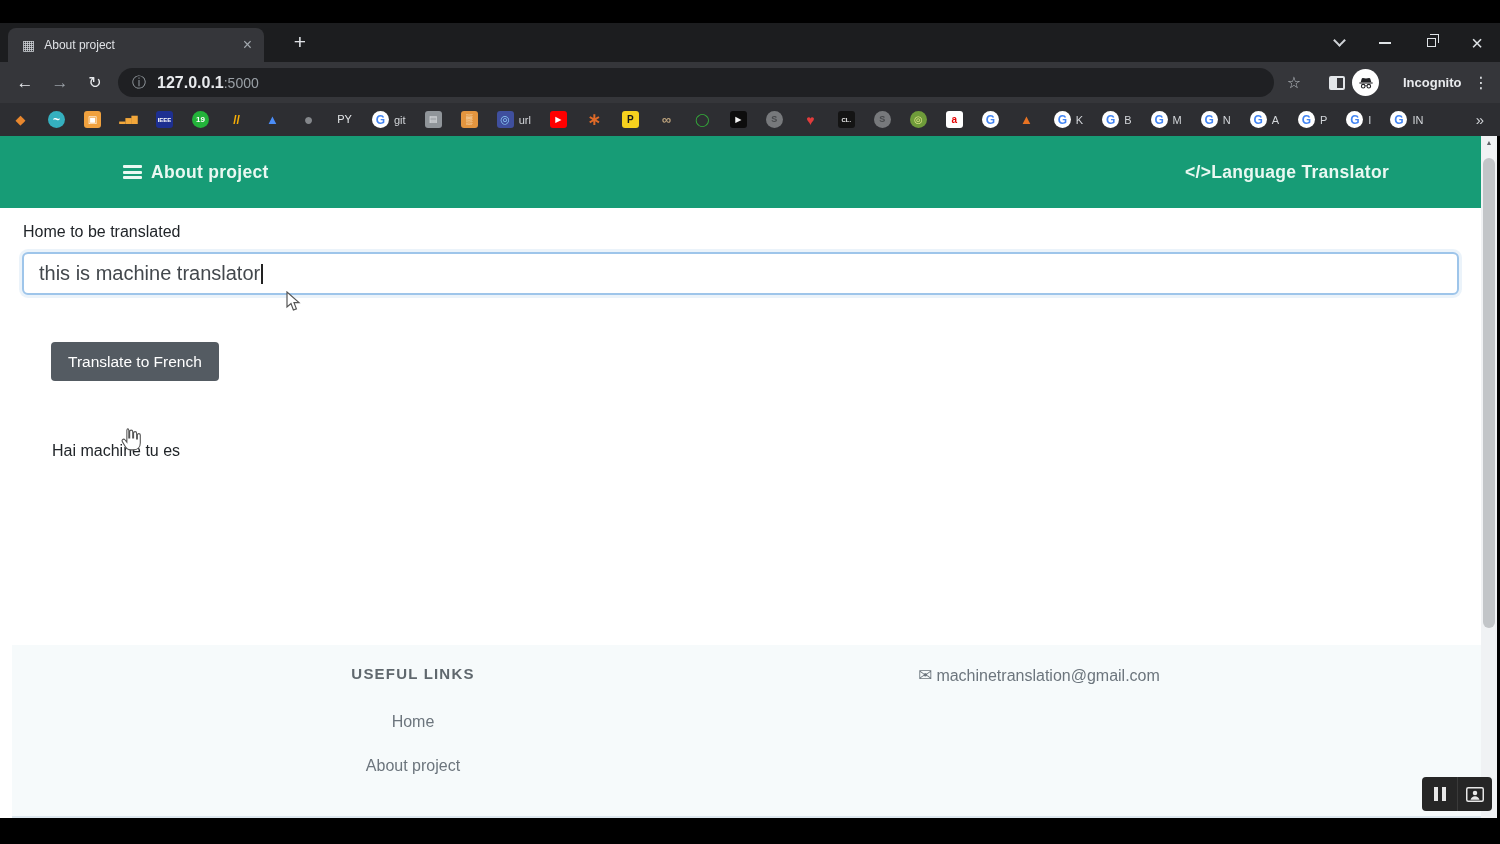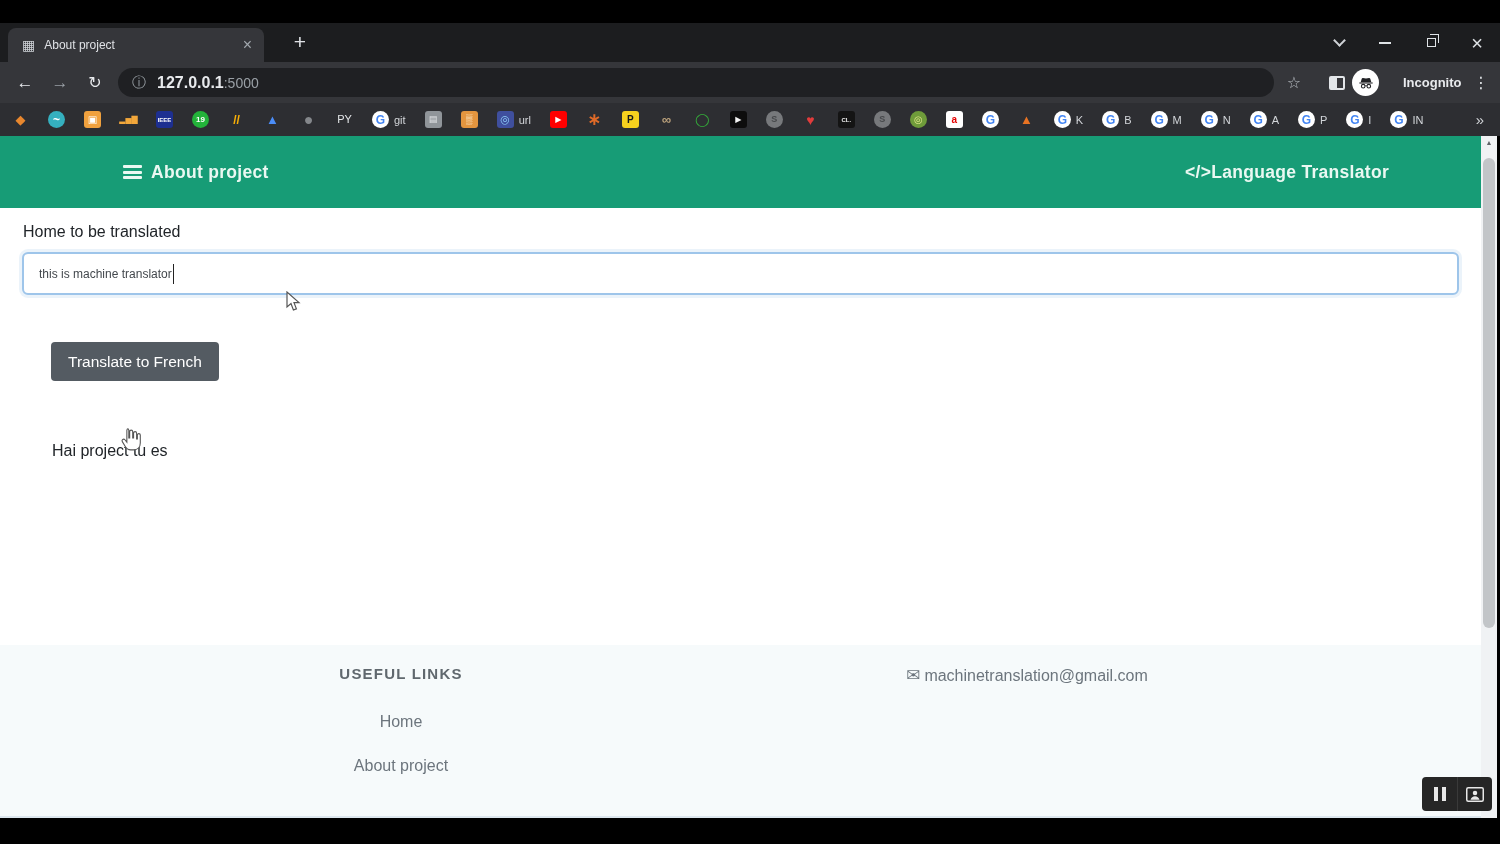--- a/index.html
+++ b/index.html
@@ -71,30 +71,30 @@
             padding:0 92px 0 123px; }
   .nav-left, .nav-brand { display:flex; align-items:center; color:#eaf8f2; font-size:17.5px; font-weight:700;
                           letter-spacing:.3px; text-decoration:none; cursor:pointer; }
   .hamb { width:19px; height:14px; display:flex; flex-direction:column; justify-content:space-between; margin-right:9px; }
   .hamb i { display:block; height:3px; background:#eaf8f2; border-radius:1px; }
 
   .h1 { margin-top:30px; text-align:center; font-size:43px; font-weight:600; letter-spacing:1.5px; color:#23272b; }
   .inp-label { margin:15px 0 0 23px; font-size:16px; color:#212529; }
   .textinput { position:relative; margin:11px 0 0 22px; width:1437px; height:43px; background:#fff;
                border:2px solid #9ec5ea; border-radius:6px; box-shadow:0 0 0 3px rgba(100,160,220,.13);
-               display:flex; align-items:center; padding-left:15px; font-size:12px; color:#43484d; cursor:text; }
+               display:flex; align-items:center; padding-left:15px; font-size:20px; color:#43484d; cursor:text; }
   .caret { width:1.5px; height:20px; background:#222; margin-left:1px; }
   .btnrow { margin:47px 0 0 51px; display:flex; gap:6px; }
   .btn { height:39px; padding:0 17px; font-size:15.5px; color:#fff; border:none; border-radius:4px;
          font-family:inherit; cursor:pointer; }
   .btn-french { background:#545b62; }
   .btn-english { background:#6c757d; }
   .result { margin:61px 0 0 52px; font-size:16px; color:#212529; }
 
-  .footer { position:absolute; left:0; top:509px; width:1481px; height:173px; background:#f6fafb;
+  .footer { position:absolute; left:12px; top:509px; width:1481px; height:173px; background:#f6fafb;
             border-bottom:2px solid #dde7ee; }
   .fcol { position:absolute; top:20px; width:400px; text-align:center; }
   .fcol1 { left:201px; }
   .fcol2 { left:827px; }
   .fhead { font-size:15px; font-weight:700; color:#60686e; letter-spacing:1.2px; margin-bottom:31px; }
   .flink { display:block; font-size:16px; color:#6c757d; margin-bottom:26px; text-decoration:none; cursor:pointer; }
   .fitem { display:flex; align-items:center; justify-content:center; gap:4px; font-size:16px; color:#6c757d; margin-bottom:26px; }
   .env { font-size:17px; color:#6c757d; }
 
   
@@ -316,21 +316,21 @@
 
     <div class="textinput" role="textbox">
       <span>this is machine translator</span>
         <span class="caret"></span>
     </div>
 
     <div class="btnrow">
       <button class="btn btn-french">Translate to French</button>
     </div>
 
-    <div class="result">Hai project tu es</div>
+    <div class="result">Hai machine tu es</div>
 
     <div class="footer">
       <div class="fcol fcol1">
         <div class="fhead">USEFUL LINKS</div>
         <a class="flink">Home</a>
         <a class="flink">About project</a>
       </div>
       <div class="fcol fcol2">
         <div class="fitem">
           <span class="env">✉</span>

